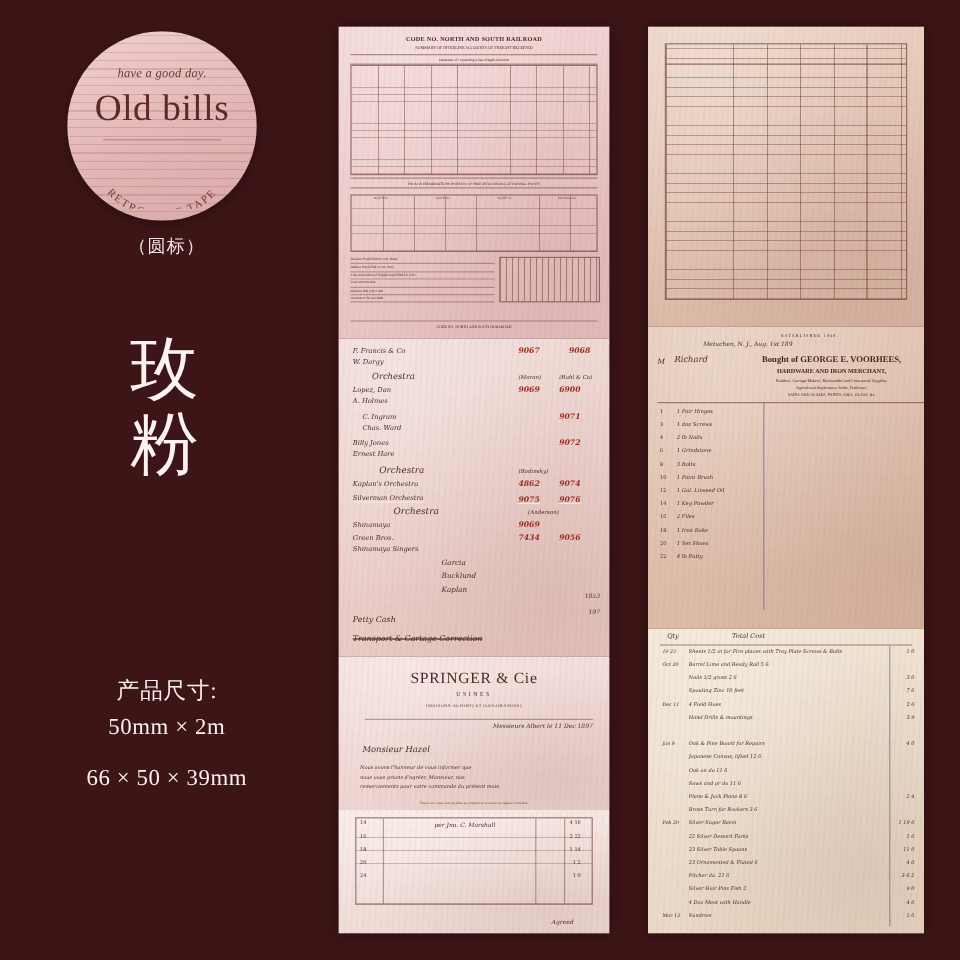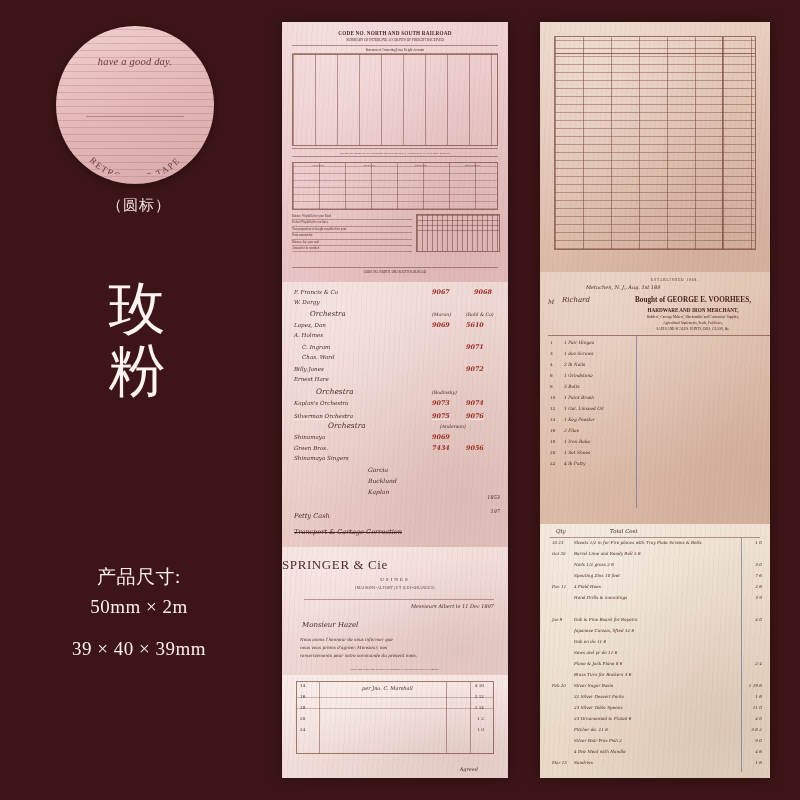--- a/index.html
+++ b/index.html
@@ -175,20 +175,21 @@
   .num {
     font-family: "DejaVu Serif", serif;
     font-size: 4.2px;
     color: #4a2a23;
   }
   .springer {
     font-family: "Liberation Serif", serif;
     font-size: 13px;
     letter-spacing: 0.6px;
     color: #4e2a22;
+    text-align: center;
   }
   .usines {
     font-size: 5px;
     letter-spacing: 2px;
     text-align: center;
     color: #5a3128;
   }
   .voor-head {
     text-align: center;
     color: #4a241d;
@@ -196,20 +197,21 @@
 </style>
 </head>
 <body>
 
 <div class="page">
 
   <div class="left-panel">
 
     <div class="badge">
       <div class="badge-top">have a good day.</div>
+      <div class="badge-title">Old bills</div>
       <div class="badge-rule"></div>
       <div class="badge-arc">
         <svg width="158" height="50" viewBox="0 0 158 50">
           <defs>
             <path id="arcpath" d="M 18,6 A 62,62 0 0 0 140,6" fill="none"></path>
           </defs>
           <text font-family="Liberation Serif, serif" font-size="9" letter-spacing="1.6" fill="#6b382f">
             <textPath href="#arcpath" startOffset="50%" text-anchor="middle">RETRO BASE TAPE</textPath>
           </text>
         </svg>
@@ -221,21 +223,21 @@
     <div class="cn-big">
       <div>玫</div>
       <div>粉</div>
     </div>
 
 
     <div class="spec">
       <div class="spec-line">产品尺寸:</div>
       <div class="spec-line">50mm × 2m</div>
       <div class="spec-gap"></div>
-      <div class="spec-line">39 × 40 × 39mm</div>
+      <div class="spec-line">66 × 50 × 39mm</div>
     </div>
   </div>
 
   <div class="strip strip-a">
 
     <div class="seg paper-pink" style="height:260px;">
       <div class="grain"></div>
       <div style="position:absolute;left:10px;right:10px;top:8px;">
         <div class="seg-title" style="font-size:5.2px;font-weight:bold;letter-spacing:0.2px;">CODE NO. NORTH AND SOUTH RAILROAD</div>
         <div class="seg-title" style="font-size:3.4px;margin-top:2px;">SUMMARY OF INTERLINE ACCOUNTS OF FREIGHT RECEIVED</div>
@@ -293,21 +295,21 @@
           <span class="hand redink" style="position:static;font-size:6.4px;width:34px;"></span>
         </div>
         <div style="display:flex;align-items:baseline;height:11px;">
           <span class="hand" style="position:static;font-size:7px;flex:1;padding-left:16px;">Orchestra</span>
           <span class="hand" style="position:static;font-size:4.6px;width:34px;">(Moran)</span>
           <span class="hand" style="position:static;font-size:4.6px;width:34px;">(Rahl &amp; Co)</span>
         </div>
         <div style="display:flex;align-items:baseline;height:11px;">
           <span class="hand" style="position:static;font-size:5.6px;flex:1;">Lopez, Dan</span>
           <span class="hand redink" style="position:static;font-size:6.4px;width:34px;">9069</span>
-          <span class="hand redink" style="position:static;font-size:6.4px;width:34px;">5610</span>
+          <span class="hand redink" style="position:static;font-size:6.4px;width:34px;">6900</span>
         </div>
         <div style="display:flex;align-items:baseline;height:11px;">
           <span class="hand" style="position:static;font-size:5.6px;flex:1;">A. Holmes</span>
           <span class="hand redink" style="position:static;font-size:6.4px;width:34px;"></span>
           <span class="hand redink" style="position:static;font-size:6.4px;width:34px;"></span>
         </div>
         <div style="display:flex;align-items:baseline;height:11px;">
           <span class="hand" style="position:static;font-size:5.6px;flex:1;padding-left:8px;">C. Ingram</span>
           <span class="hand redink" style="position:static;font-size:6.4px;width:34px;"></span>
           <span class="hand redink" style="position:static;font-size:6.4px;width:34px;">9071</span>
@@ -326,21 +328,21 @@
           <span class="hand" style="position:static;font-size:5.6px;flex:1;">Ernest Hare</span>
           <span class="hand" style="position:static;font-size:4.6px;width:34px;"></span>
           <span class="hand" style="position:static;font-size:4.6px;width:34px;"></span>
         </div>
         <div style="display:flex;align-items:baseline;height:12px;">
           <span class="hand" style="position:static;font-size:7.4px;flex:1;padding-left:22px;">Orchestra</span>
           <span class="hand" style="position:static;font-size:4.6px;width:68px;">(Bodinsky)</span>
         </div>
         <div style="display:flex;align-items:baseline;height:11px;">
           <span class="hand" style="position:static;font-size:5.6px;flex:1;">Kaplan's Orchestra</span>
-          <span class="hand redink" style="position:static;font-size:6.4px;width:34px;">9073</span>
+          <span class="hand redink" style="position:static;font-size:6.4px;width:34px;">4862</span>
           <span class="hand redink" style="position:static;font-size:6.4px;width:34px;">9074</span>
         </div>
         <div style="display:flex;align-items:center;height:11px;text-decoration:underline;">
           <span class="hand" style="position:static;font-size:5.6px;flex:1;">Silverman Orchestra</span>
           <span class="hand redink" style="position:static;font-size:6.4px;width:34px;">9075</span>
           <span class="hand redink" style="position:static;font-size:6.4px;width:34px;">9076</span>
         </div>
         <div style="display:flex;align-items:baseline;height:12px;">
           <span class="hand" style="position:static;font-size:7.4px;flex:1;padding-left:34px;">Orchestra</span>
           <span class="hand" style="position:static;font-size:4.6px;width:60px;">(Anderson)</span>

